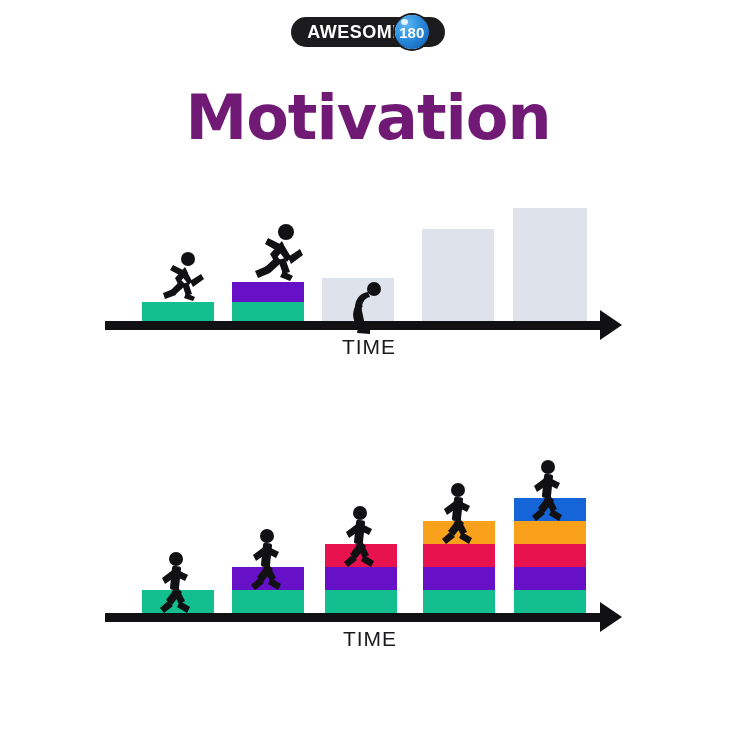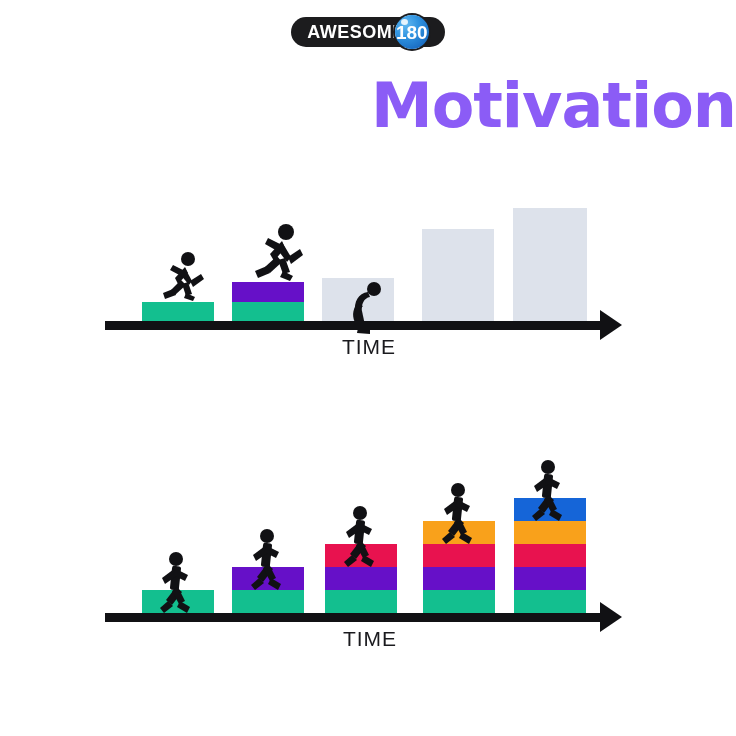--- a/index.html
+++ b/index.html
@@ -72,38 +72,38 @@
     height: 6px;
     border-radius: 50%;
     background: rgba(255,255,255,0.85);
     filter: blur(0.4px);
   }
   .logo-num {
     position: relative;
     color: #ffffff;
     font-family: "Liberation Sans", sans-serif;
     font-weight: bold;
-    font-size: 19px;
+    font-size: 15px;
     line-height: 1;
     z-index: 2;
   }
 
   
   .heading {
     position: absolute;
     left: 0;
     width: 736px;
     text-align: center;
     font-family: "DejaVu Sans", sans-serif;
     font-weight: bold;
     font-size: 62px;
     letter-spacing: -1px;
     line-height: 1;
   }
-  #heading-motivation { top: 75px; color: #8b5cf6; text-align: right; }
+  #heading-motivation { top: 87px; color: #701a75; }
   #heading-consistency { top: 385px; color: #20b5ae; }
 
   
   .chart {
     position: absolute;
     left: 0;
     width: 736px;
   }
   #chart-motivation { top: 190px; height: 175px; }
   #chart-consistency { top: 455px; height: 205px; }

